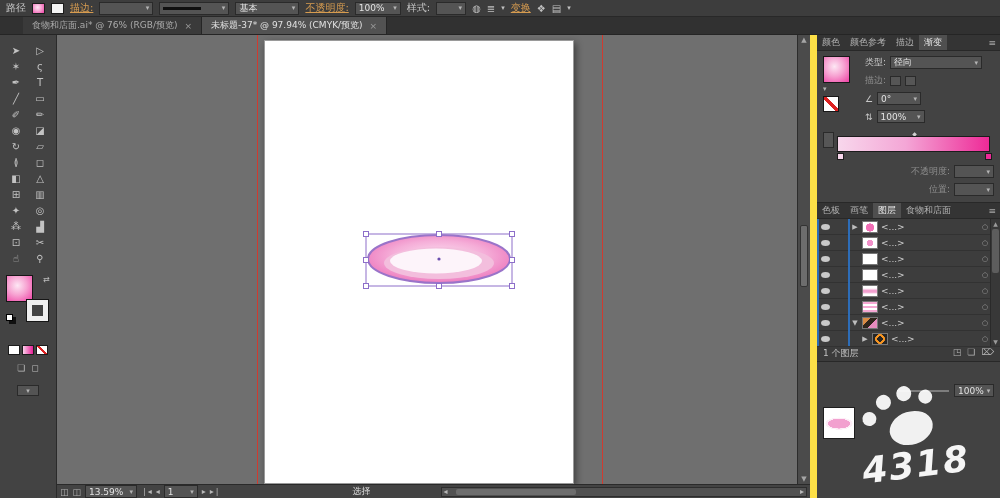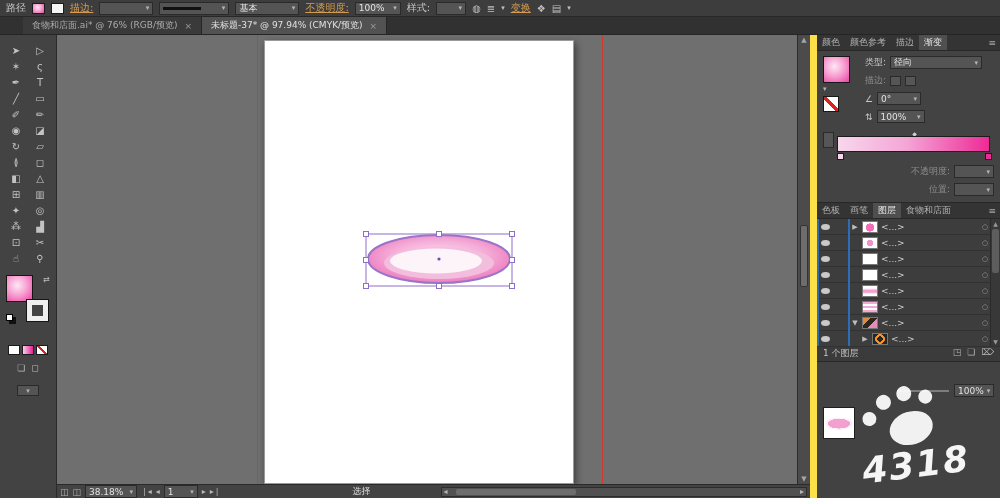--- a/index.html
+++ b/index.html
@@ -280,21 +280,21 @@
           <span class="sarr up">▲</span>
           <div class="v-thumb"></div>
           <span class="sarr down">▼</span>
         </div>
       </div>
 
       <div class="status-bar">
         <span class="sb-icon">◫</span>
         <span class="sb-icon">◫</span>
         <span class="dd w52">
-            <span>38.18%</span>
+            <span>13.59%</span>
             <span class="arr">▾</span>
           </span>
         <span class="nav">❘◂</span>
         <span class="nav">◂</span>
         <span class="dd w34">
             <span>1</span>
             <span class="arr">▾</span>
           </span>
         <span class="nav">▸</span>
         <span class="nav">▸❘</span>

